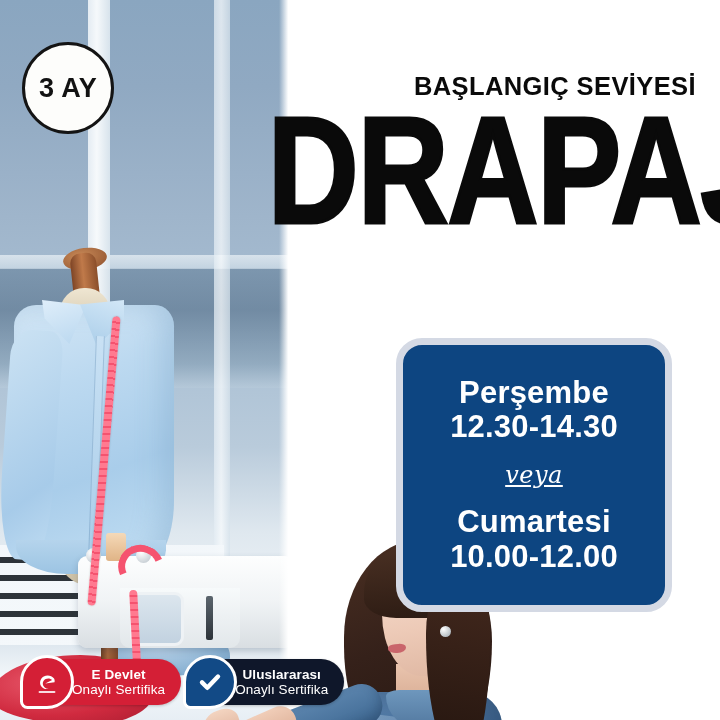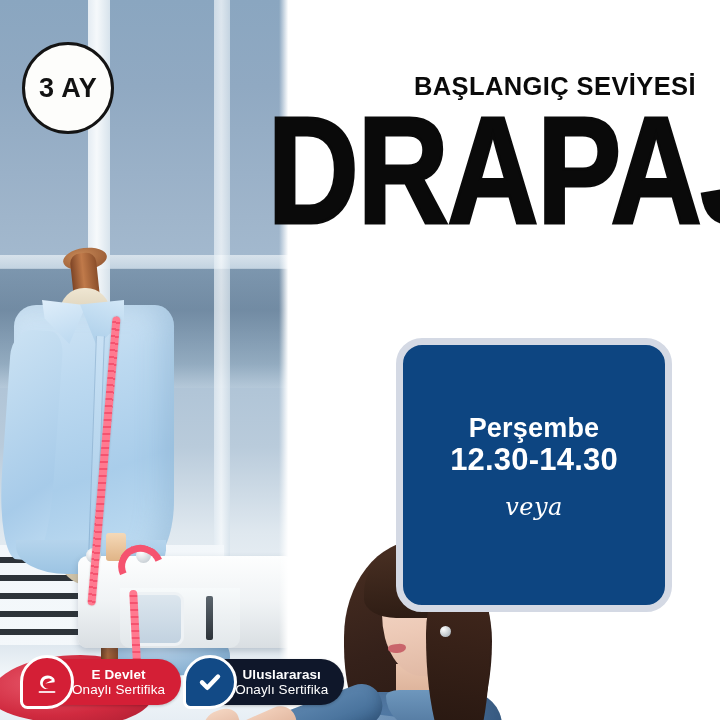--- a/index.html
+++ b/index.html
@@ -408,41 +408,42 @@
     background: #0d4581;
     border: 7px solid #d4d9e4;
     border-radius: 26px;
     display: flex;
     flex-direction: column;
     align-items: center;
     justify-content: center;
     z-index: 10;
   }
   .sched-day {
-    font-size: 27px;
+    font-size: 31px;
     font-weight: 700;
     color: #ffffff;
     line-height: 1.12;
     letter-spacing: .2px;
   }
   .sched-time {
     font-size: 31px;
     font-weight: 700;
     color: #ffffff;
     line-height: 1.12;
     letter-spacing: .2px;
   }
   .sched-or {
     font-size: 24px;
     color: #ffffff;
     font-style: italic;
     font-family: "DejaVu Serif", serif;
     font-weight: 400;
     margin: 16px 0 16px;
     letter-spacing: .5px;
+    text-decoration: underline;
   }
   .sched-group { text-align: center; }
 
   
   .certs {
     position: absolute;
     left: 26px; top: 659px;
     display: flex;
     align-items: center;
     gap: 8px;
@@ -557,20 +558,24 @@
     <div class="eyebrow">BAŞLANGIÇ SEVİYESİ</div>
     <div class="title">DRAPAJ</div>
   </div>
 
   <div class="schedule-box">
     <div class="sched-group">
       <div class="sched-day">Perşembe</div>
       <div class="sched-time">12.30-14.30</div>
     </div>
     <div class="sched-or">veya</div>
+    <div class="sched-group">
+      <div class="sched-day">Cumartesi</div>
+      <div class="sched-time">10.00-12.00</div>
+    </div>
   </div>
 
   <div class="certs">
 
     <div class="cert red">
       <div class="cert-medal">
         <svg class="edevlet-e" viewBox="0 0 32 32" aria-hidden="true">
           <path d="M23.5 12.2c-2.6-3.3-7.4-4.2-11-2.1-3.6 2.1-4.9 6.6-2.9 10.1 1.6 2.8 5 4 8.1 3.1-2.4-.1-4.6-1.4-5.6-3.4-1.3-2.6-.2-5.7 2.5-7.1 2.3-1.2 5.2-.7 6.9 1.1l-7.4 3.6 9.9-1.3c.4-1.4.1-2.9-.5-4z" fill="#ffffff"></path>
           <rect x="7" y="25.5" width="18" height="2.2" rx="1.1" fill="#ffffff" opacity=".85"></rect>
         </svg>

